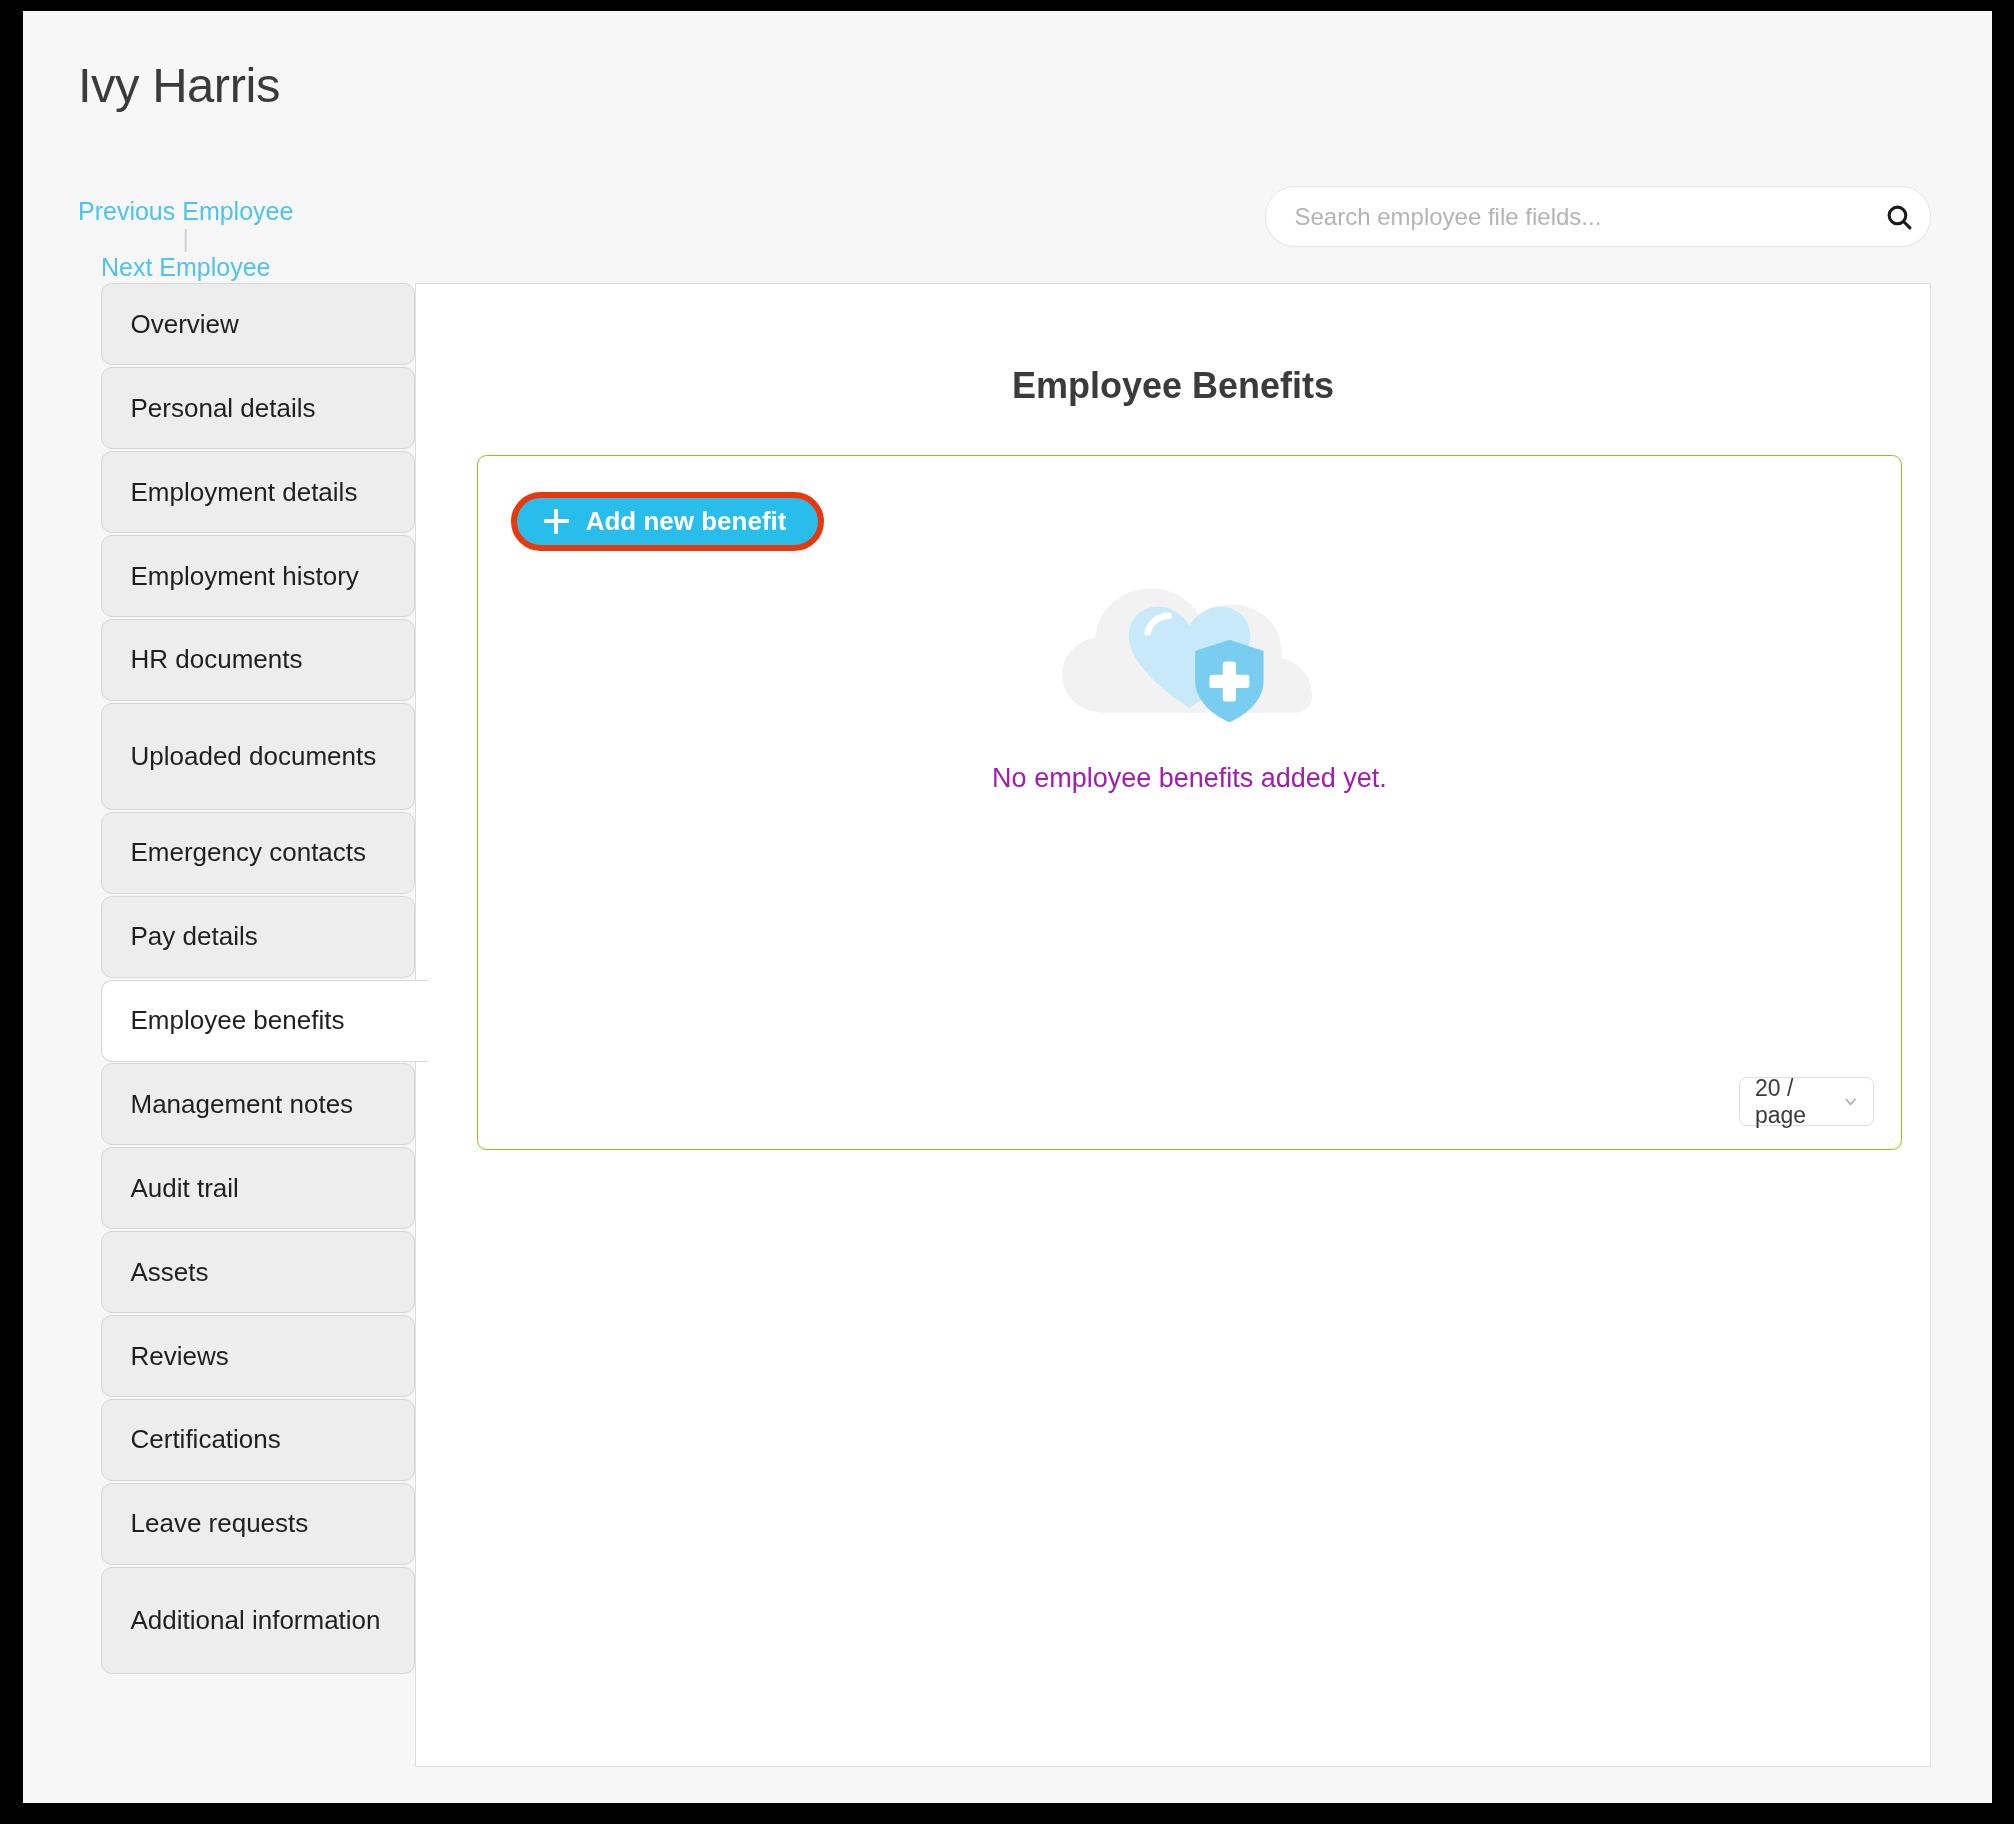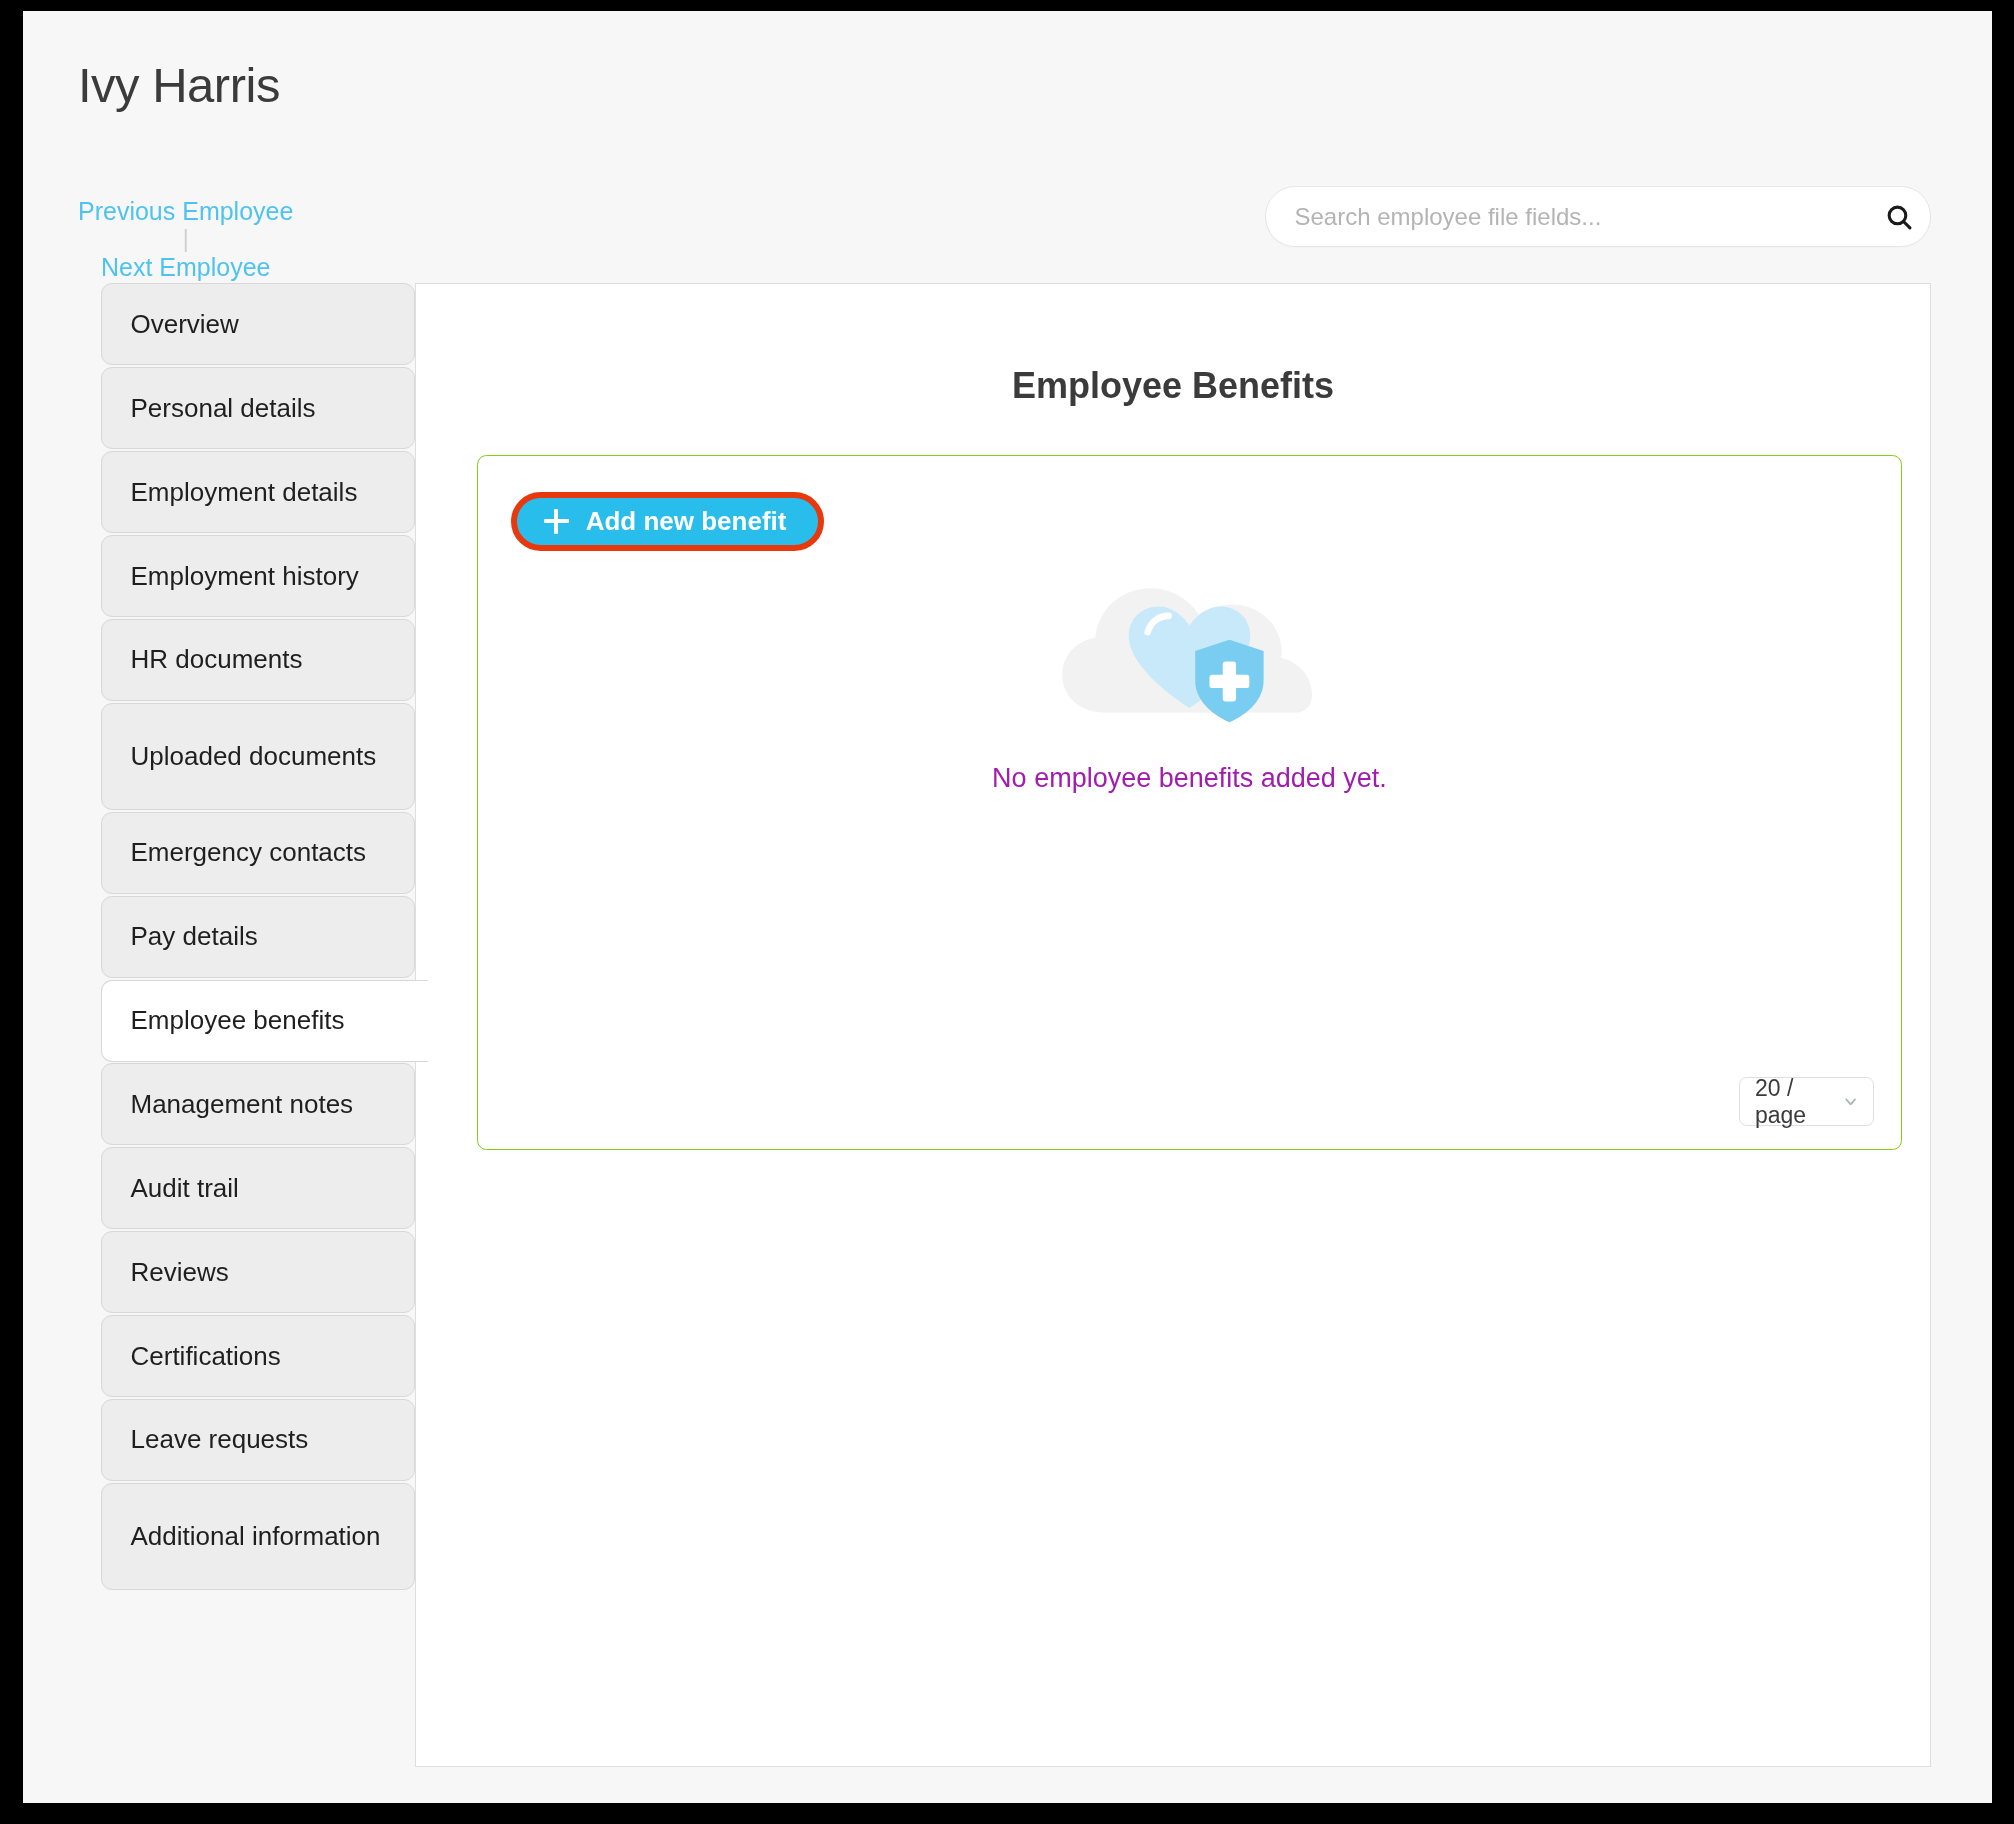--- a/index.html
+++ b/index.html
@@ -293,20 +293,23 @@
       <div class="tab active">
         <span>Employee benefits</span>
       </div>
       <div class="tab">
         <span>Management notes</span>
       </div>
       <div class="tab">
         <span>Audit trail</span>
       </div>
       <div class="tab">
+        <span>Assets</span>
+      </div>
+      <div class="tab">
         <span>Reviews</span>
       </div>
       <div class="tab">
         <span>Certifications</span>
       </div>
       <div class="tab">
         <span>Leave requests</span>
       </div>
       <div class="tab two-line">
         <span>Additional information</span>

